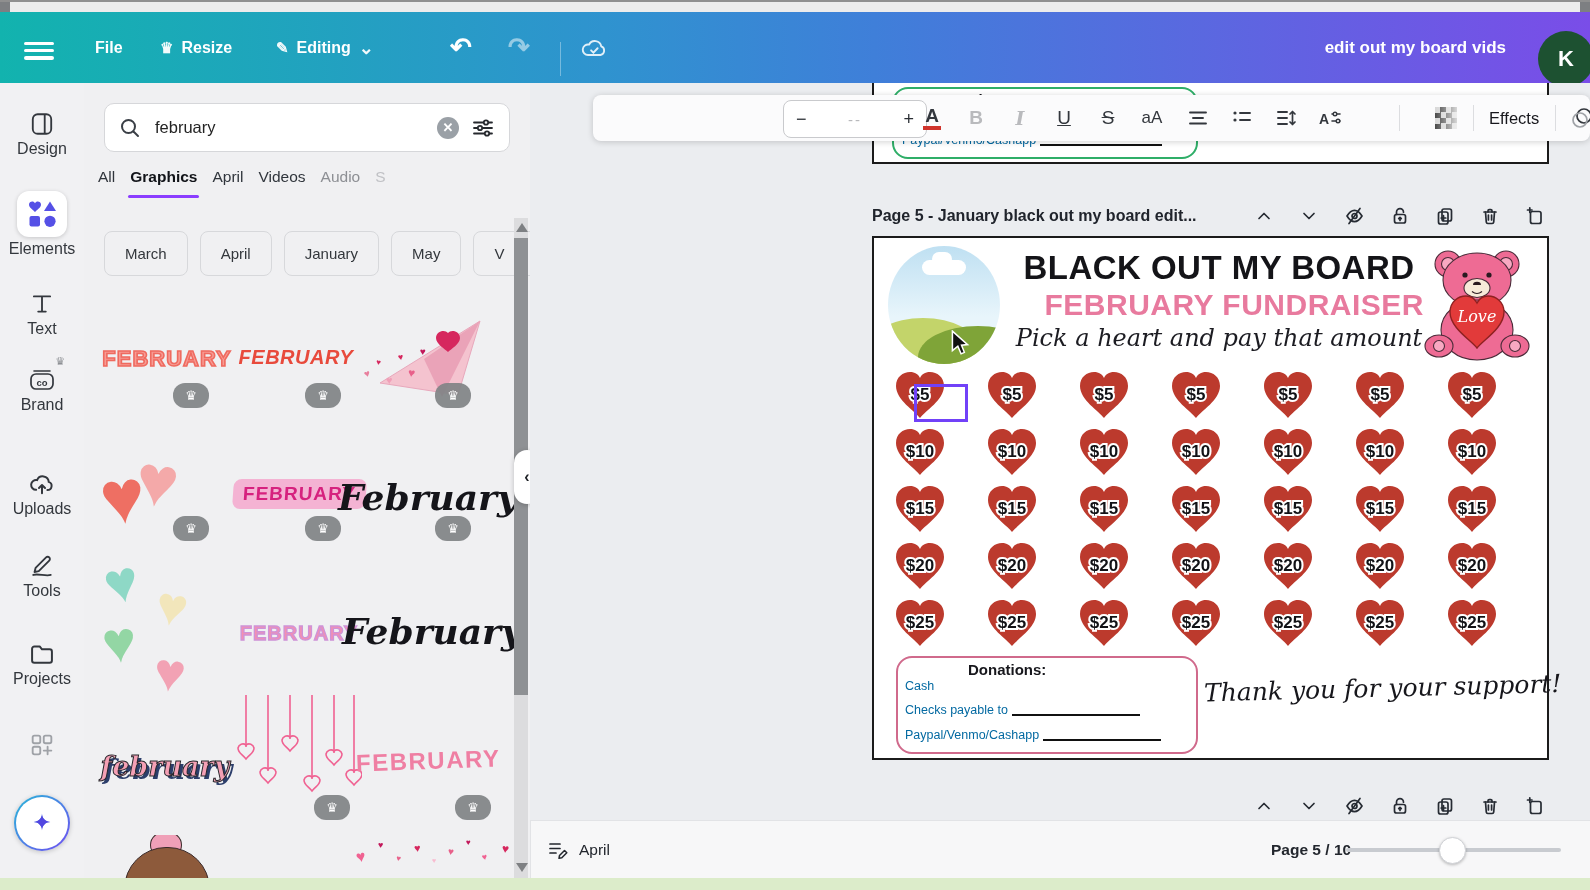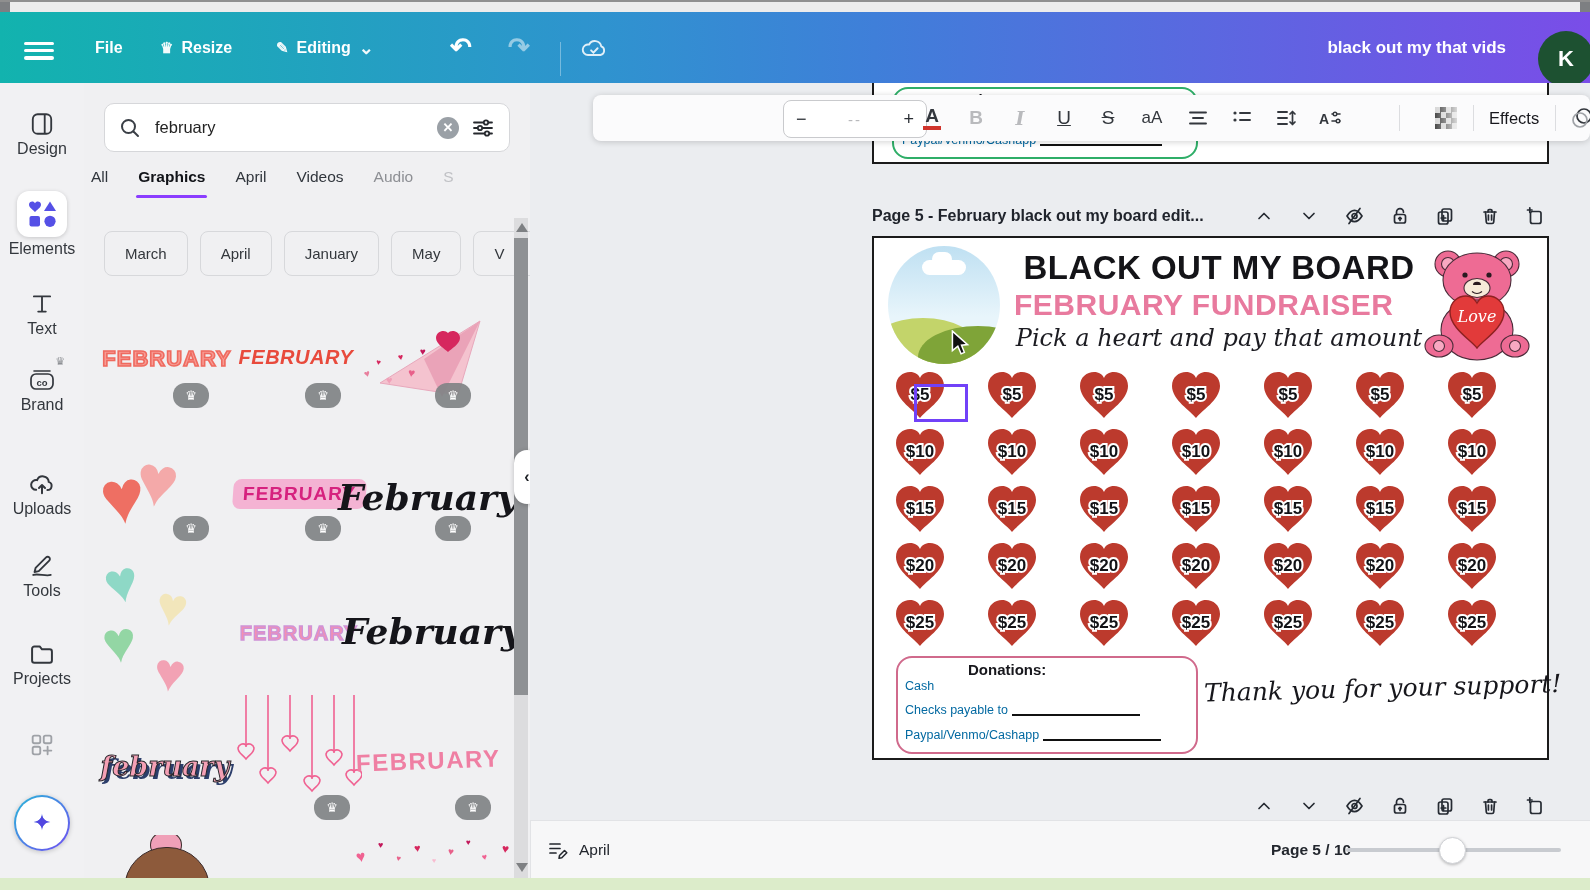--- a/index.html
+++ b/index.html
@@ -36,21 +36,21 @@
   #magic-btn .s1{font-size:22px;background:linear-gradient(135deg,#2c8ce0,#6f4df2);
     -webkit-background-clip:text;background-clip:text;color:#5246e0;}
   
   #panel{left:84px;top:83px;width:446px;height:795px;background:#f0f0f2;overflow:hidden;}
   #search-box{left:20px;top:20px;width:404px;height:47px;background:#fff;border:1px solid #d6d7da;
     border-radius:10px;display:flex;align-items:center;}
   #search-input{border:none;outline:none;flex:1;font-size:16.5px;color:#242424;background:transparent;
     font-family:"Liberation Sans",sans-serif;}
   #clear-btn{width:22px;height:22px;border-radius:50%;background:#9aa0a6;color:#fff;font-size:13px;
     display:flex;align-items:center;justify-content:center;margin-right:12px;font-weight:700;}
-  #tabs{left:7px;top:85px;width:420px;height:34px;display:flex;gap:30px;align-items:flex-start;}
+  #tabs{left:14px;top:85px;width:420px;height:34px;display:flex;gap:15px;align-items:flex-start;}
   .tab{font-size:15.5px;color:#30353c;position:relative;padding-bottom:12px;white-space:nowrap;}
   .tab.active{font-weight:700;color:#111318;}
   .tab.active::after{content:"";position:absolute;left:-2px;right:-2px;bottom:0;height:3px;border-radius:2px;background:#8b3dff;}
   .tab.mid{color:#8d8f94;}
   .tab.dim{color:#c0c1c5;}
   #chips{left:20px;top:148px;display:flex;gap:12px;}
   .chip{height:43px;padding:0 20px;border:1.5px solid #d7d8db;border-radius:8px;background:transparent;
     display:flex;align-items:center;font-size:15px;color:#33373c;white-space:nowrap;gap:8px;}
   .chip .chev{font-size:14px;font-weight:700;color:#26292e;}
   
@@ -116,21 +116,21 @@
   #page5{left:342px;top:153px;width:673px;height:520px;}
   
   #oval{left:14px;top:8px;width:112px;height:118px;border-radius:50%;overflow:hidden;
     background:linear-gradient(#bfe0f2,#e8f5fb 60%);}
   #oval .cloud{position:absolute;left:34px;top:14px;width:44px;height:15px;background:#fff;border-radius:8px;}
   #oval .cloud::after{content:"";position:absolute;left:10px;top:-8px;width:20px;height:14px;background:#fff;border-radius:7px;}
   #oval .hill1{position:absolute;left:-20px;top:72px;width:110px;height:60px;background:#c3d46a;border-radius:50%;}
   #oval .hill2{position:absolute;left:30px;top:80px;width:120px;height:62px;background:#7fa438;border-radius:50%;}
   #p5-title1{left:140px;top:10px;width:410px;text-align:center;font-size:34px;font-weight:900;color:#141418;
     letter-spacing:.5px;transform:scaleX(.97);white-space:nowrap;}
-  #p5-title2{left:140px;top:50px;width:410px;text-align:left;font-size:30px;font-weight:900;color:#e87a9e;
+  #p5-title2{left:140px;top:50px;width:410px;text-align:right;font-size:30px;font-weight:900;color:#e87a9e;
     letter-spacing:.5px;white-space:nowrap;}
   #p5-sub{left:130px;top:86px;width:430px;text-align:center;font-family:"DejaVu Serif",serif;font-style:italic;
     font-size:24px;color:#1c1c22;white-space:nowrap;}
   .heart-cell{position:absolute;width:56px;height:52px;}
   #selection-rect{left:40px;top:146px;width:48px;height:32px;border:3px solid #7141f8;background:transparent;}
   #p5-thanks{left:330px;top:436px;width:336px;text-align:center;font-family:"DejaVu Serif",serif;font-style:italic;
     font-size:25px;color:#17171c;transform:rotate(-1.5deg);white-space:nowrap;}
   
   #statusbar{left:530px;top:820px;width:1060px;height:58px;background:#f7f7f8;border-top:1px solid #e2e3e6;
     border-left:1px solid #e2e3e6;}
@@ -174,21 +174,21 @@
     <span>↷</span>
   </div>
   <div class="abs abdiv" style="left:560px"></div>
   <div class="abs abitem" style="left:580px">
     <svg width="28" height="24" viewBox="0 0 24 20">
       <path d="M7 16 a4.5 4.5 0 1 1 .8 -8.9 a5.5 5.5 0 0 1 10.4 1.6 a3.8 3.8 0 0 1 -.6 7.3 z" fill="none" stroke="rgba(255,255,255,.85)" stroke-width="1.6" stroke-linejoin="round"></path>
       <path d="M9.5 12 l2 2 l3.6 -3.8" fill="none" stroke="rgba(255,255,255,.85)" stroke-width="1.6" stroke-linecap="round"></path>
     </svg>
   </div>
   <div class="abs" id="doc-title">
-    <span>black out my that vids</span>
+    <span>edit out my board vids</span>
   </div>
   <div class="abs" id="avatar">
     <span>K</span>
   </div>
 </div>
 
 <div class="abs" id="rail">
   <div class="abs rail-item" style="top:28px">
     <svg class="rail-ic" width="26" height="26" viewBox="0 0 24 24">
       <rect x="3.5" y="3" width="17" height="18" rx="4.5" fill="none" stroke="#33373d" stroke-width="1.7"></rect>
@@ -413,21 +413,21 @@
     <div class="donation-box" id="p4-box">
       <div class="don-title" style="left:42px;top:2px">Donations:</div>
       <div class="don-line" style="left:8px;top:20px">Cash</div>
       <div class="don-line" style="left:8px;top:44px">
         <span>Paypal/Venmo/Cashapp</span><span class="uline" style="width:122px"></span>
       </div>
     </div>
   </div>
 
   <div class="pgheader" style="top:117px">
-    <span class="pgtitle">Page 5 - February black out my board edit...</span>
+    <span class="pgtitle">Page 5 - January black out my board edit...</span>
     <span class="page-icons">
 <svg width="20" height="20" viewBox="0 0 20 20">
           <path d="M5 12.5 L10 7.5 L15 12.5"></path>
         </svg>
 <svg width="20" height="20" viewBox="0 0 20 20">
           <path d="M5 7.5 L10 12.5 L15 7.5"></path>
         </svg>
 <svg width="21" height="20" viewBox="0 0 20 20">
   <path d="M2.5 10 C4.8 6.2 7.4 4.4 10 4.4 C12.6 4.4 15.2 6.2 17.5 10 C15.2 13.8 12.6 15.6 10 15.6 C7.4 15.6 4.8 13.8 2.5 10 Z"></path>
   <circle cx="10" cy="10" r="2.5"></circle>

